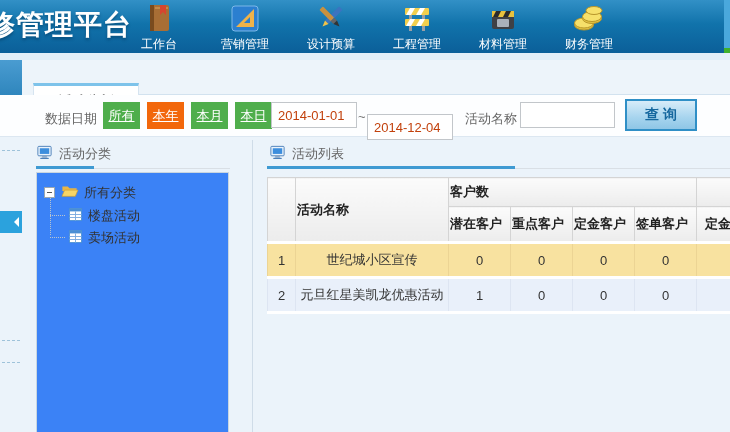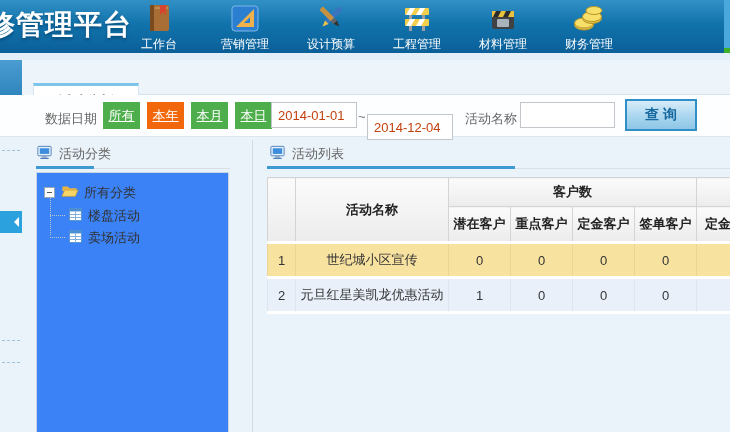--- a/index.html
+++ b/index.html
@@ -61,21 +61,21 @@
         cursor:pointer;white-space:nowrap;}
   .expander{width:11px;height:11px;border:1px solid #9aa7b2;background:#fff;position:relative;
             box-sizing:border-box;}
   .expander::after{content:"";position:absolute;left:2px;top:4px;width:5px;height:1px;background:#555;}
   .vconn{position:absolute;left:13px;top:22px;height:40px;width:0;border-left:1px dotted #b9c4cd;}
   .hconn{position:absolute;left:13px;width:15px;height:0;border-top:1px dotted #b9c4cd;}
   
   .tablewrap{position:absolute;left:267px;top:177px;width:463px;overflow:hidden;}
   table{border-collapse:collapse;table-layout:fixed;width:544px;}
   th,td{border:1px solid #d4d4d4;font-size:13px;overflow:hidden;white-space:nowrap;}
-  th{background:linear-gradient(#fbfbfb,#ececec);color:#222;font-weight:bold;text-align:center;}
+  th{background:linear-gradient(#fbfbfb,#ececec);color:#222;font-weight:bold;text-align:left;}
   thead tr.gr th{height:26px;}
   thead tr.sub th{height:32px;}
   th.partial{text-align:left;padding-left:8px;}
   td{height:30px;text-align:center;color:#333;}
   tr.r1 td{background:#f8e2a0;border-left-color:#ecd494;border-right-color:#ecd494;
            border-top:3px solid #fff;border-bottom:3px solid #fff;}
   tr.r2 td{background:#e9f0fa;border-left-color:#dde5f2;border-right-color:#dde5f2;
            border-top:3px solid #fff;border-bottom:3px solid #fff;}
   tbody tr{cursor:pointer;}
 </style>

